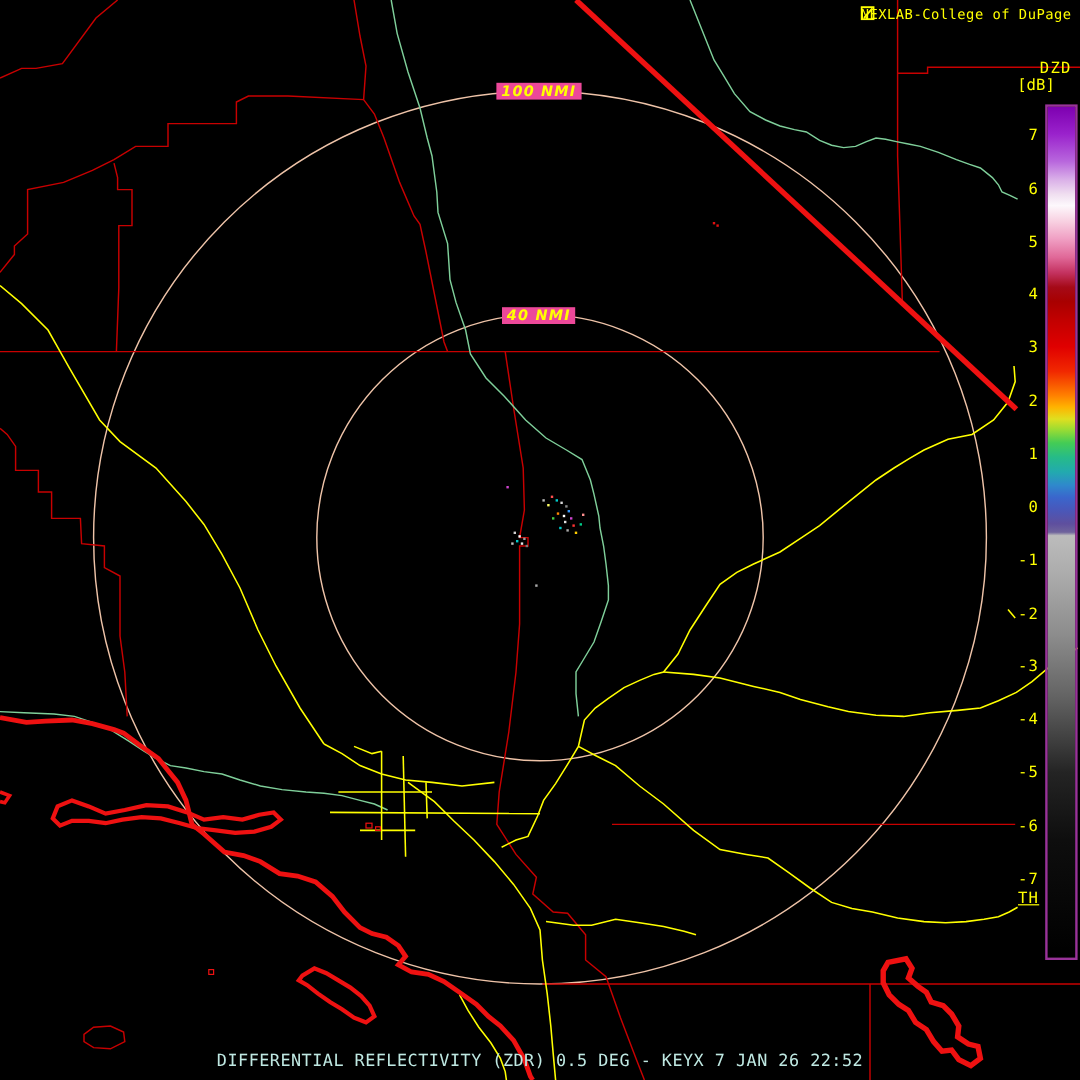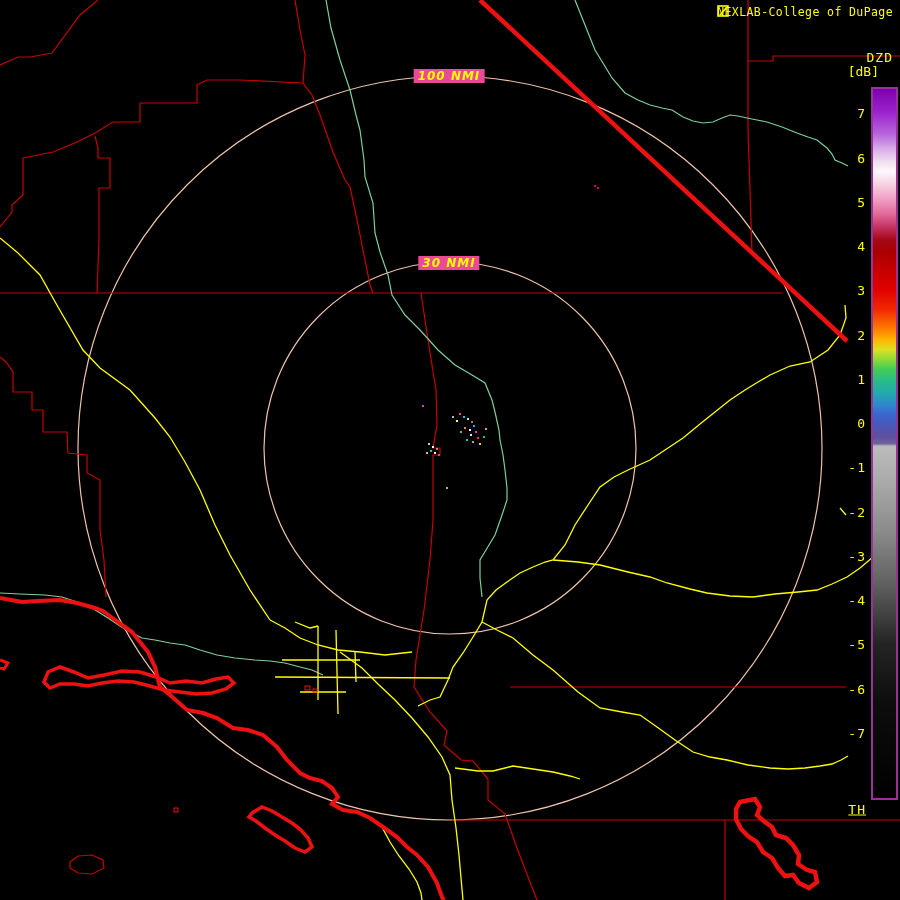--- a/index.html
+++ b/index.html
@@ -114,21 +114,21 @@
         <rect x="438" y="454" width="2" height="2" fill="#7a7a7a"></rect>
         <rect x="426" y="452" width="2" height="2" fill="#c0c0c0"></rect>
         <rect x="446" y="487" width="2" height="2" fill="#aaaaaa"></rect>
         <rect x="422" y="405" width="2" height="2" fill="#cc44cc"></rect>
         <rect x="594" y="185" width="2" height="2" fill="#e01010"></rect>
         <rect x="597" y="187" width="2" height="2" fill="#e01010"></rect>
       </g>
   </svg>
 
   <div class="ring-label" style="left:449px;top:76px;">100 NMI</div>
-  <div class="ring-label" style="left:449px;top:263px;">30 NMI</div>
+  <div class="ring-label" style="left:449px;top:263px;">40 NMI</div>
 
   <div class="brand-row">
     <span class="brand-text">NEXLAB-College of DuPage</span>
     <span class="logo-icon">
       <svg width="12" height="12" viewBox="0 0 12 12">
         <rect x="1" y="1" width="10" height="10" fill="none" stroke="#ffff00" stroke-width="1.6"></rect>
         <line x1="10" y1="2" x2="3" y2="10" stroke="#ffff00" stroke-width="1.6"></line>
       </svg>
     </span>
   </div>
@@ -146,16 +146,17 @@
       <div class="cbtick" style="top: 334.5px;">2</div>
       <div class="cbtick" style="top: 378.75px;">1</div>
       <div class="cbtick" style="top: 423px;">0</div>
       <div class="cbtick" style="top: 467.25px;">-1</div>
       <div class="cbtick" style="top: 511.5px;">-2</div>
       <div class="cbtick" style="top: 555.75px;">-3</div>
       <div class="cbtick" style="top: 600px;">-4</div>
       <div class="cbtick" style="top: 644.25px;">-5</div>
       <div class="cbtick" style="top: 688.5px;">-6</div>
       <div class="cbtick" style="top: 732.75px;">-7</div>
-      <div class="cbtick" style="top: 809px; text-decoration: underline;">TH</div>
+      <div class="cbtick" style="top: 749px; text-decoration: underline;">TH</div>
     </div>
 
+  <div class="footer-title">DIFFERENTIAL REFLECTIVITY (ZDR) 0.5 DEG - KEYX 7 JAN 26 22:52</div>
 </div>
 
 </body></html>

